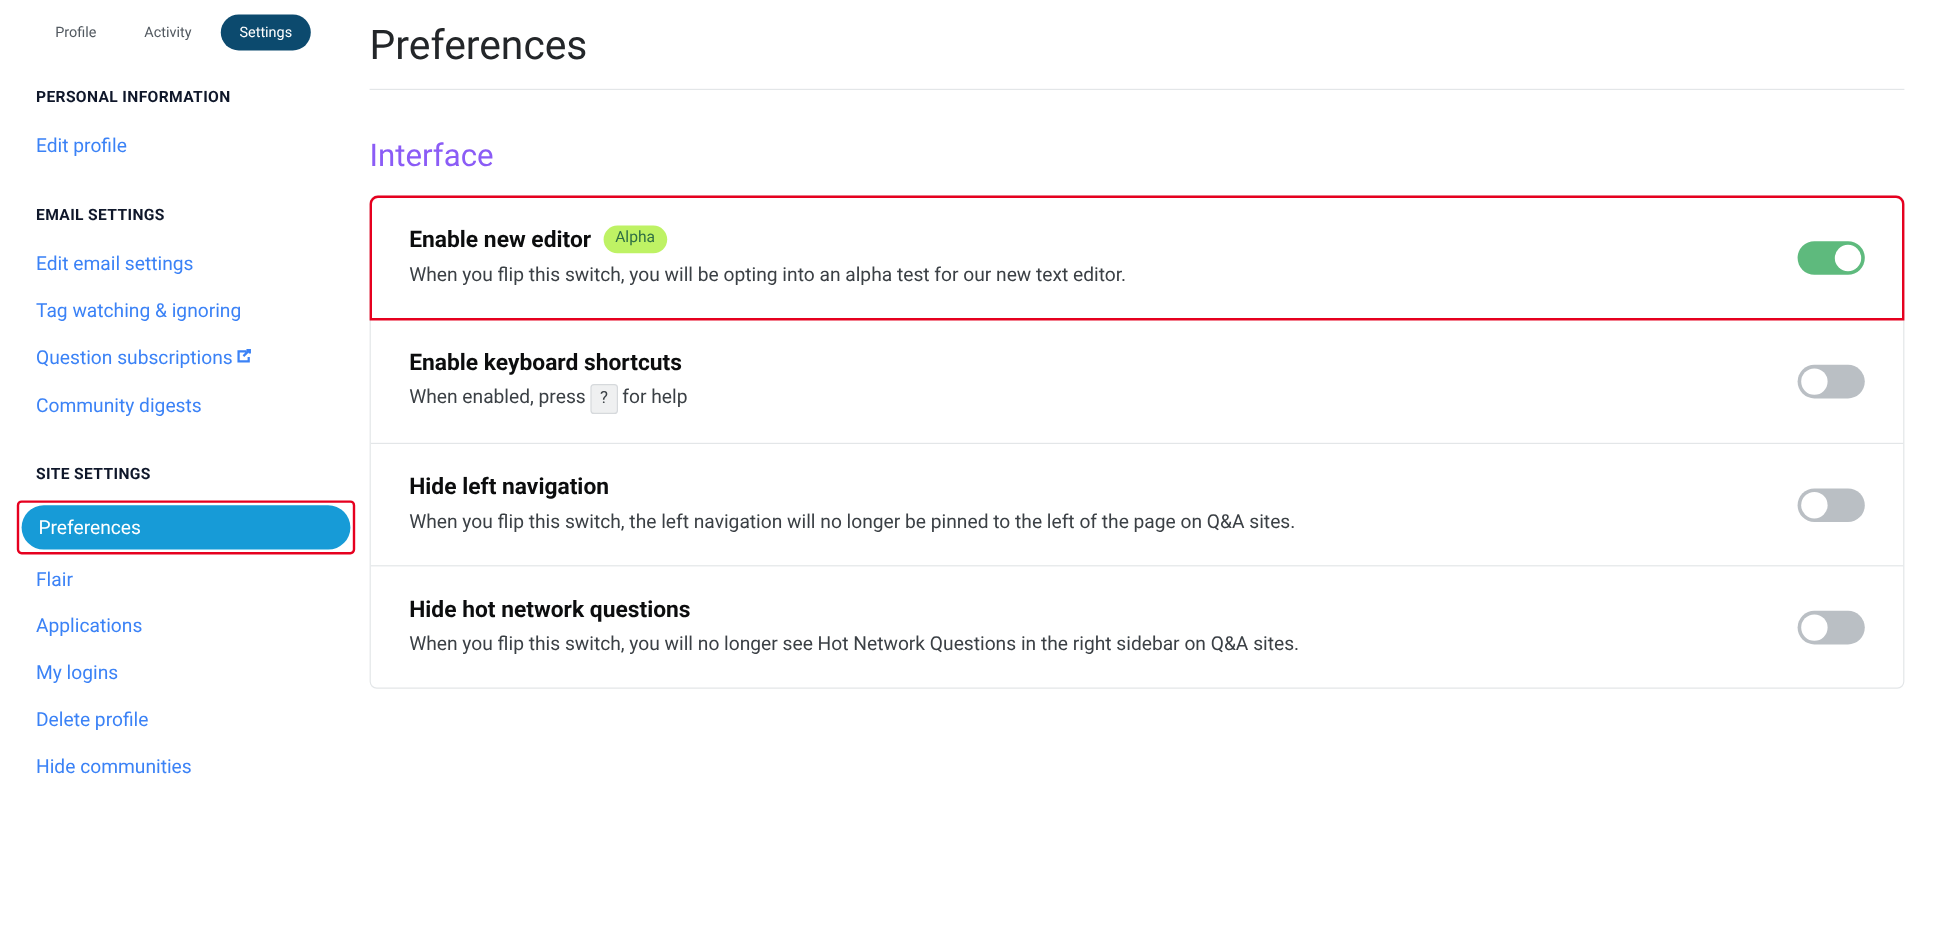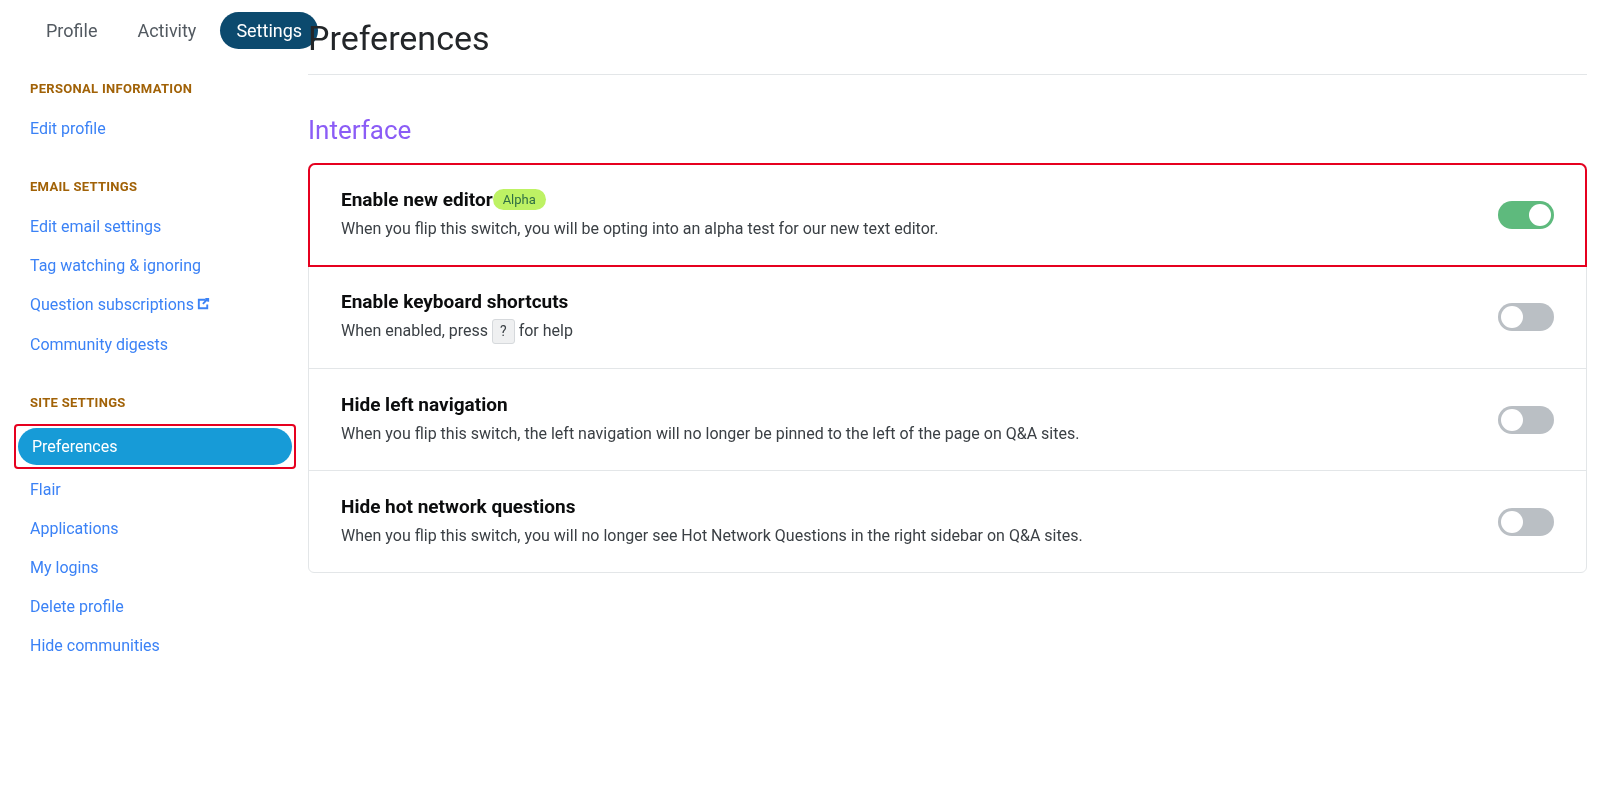--- a/index.html
+++ b/index.html
@@ -27,35 +27,35 @@
     }
     .top-tabs {
       display: flex;
       gap: 8px;
       margin-bottom: 32px;
       padding-left: 0;
     }
     .tab {
       padding: 8px 16px;
       border-radius: 20px;
-      font-size: 18px;
+      font-size: 12px;
       cursor: pointer;
       color: #525960;
     }
     .tab.active {
       background: #0c4a6e;
       color: #ffffff;
     }
     .sidebar-section {
       margin-bottom: 32px;
     }
     .sidebar-heading {
       font-size: 13px;
       font-weight: 700;
-      color: #a16207;
+      color: #0f172a;
       margin-bottom: 14px;
       letter-spacing: 0.3px;
     }
     .sidebar-item {
       display: block;
       padding: 9px 14px;
       font-size: 16px;
       color: #3b82f6;
       cursor: pointer;
       border-radius: 20px;
@@ -120,21 +120,21 @@
       outline: 2px solid #e6001f;
       outline-offset: -1px;
       border-top-left-radius: 6px;
       border-top-right-radius: 6px;
     }
     .setting-text {
       flex: 1;
     }
     .setting-title-line {
       display: flex;
-      align-items: center;
+      gap: 10px;
       margin-bottom: 6px;
     }
     .setting-title {
       font-size: 19px;
       font-weight: 700;
       color: #0c0d0e;
     }
     .badge {
       font-size: 13px;
       padding: 3px 10px;

